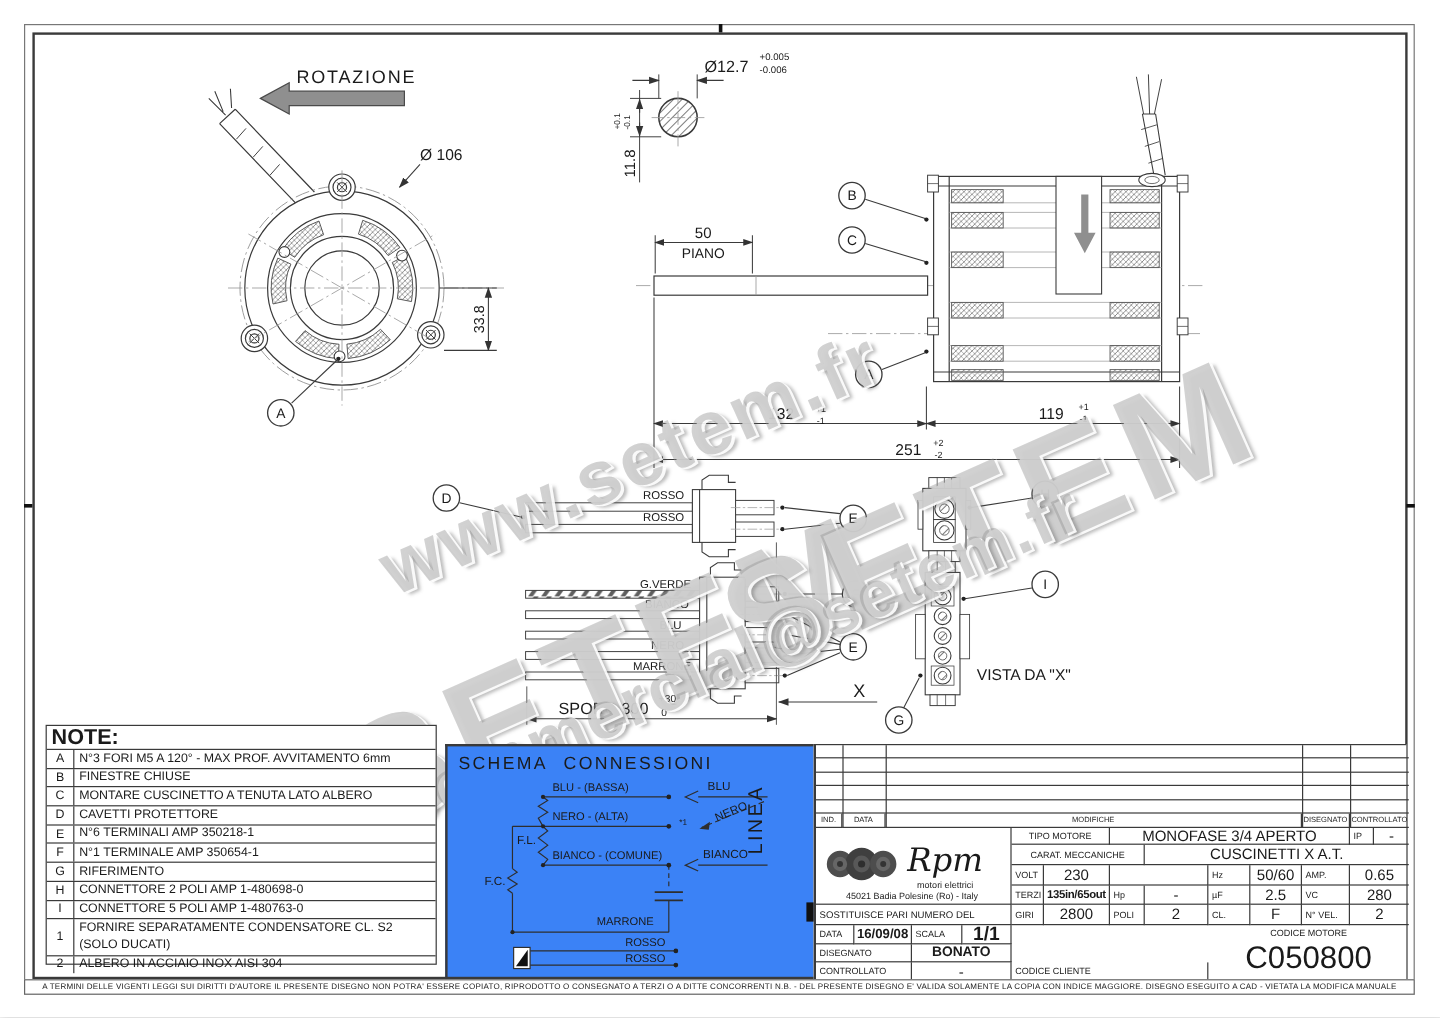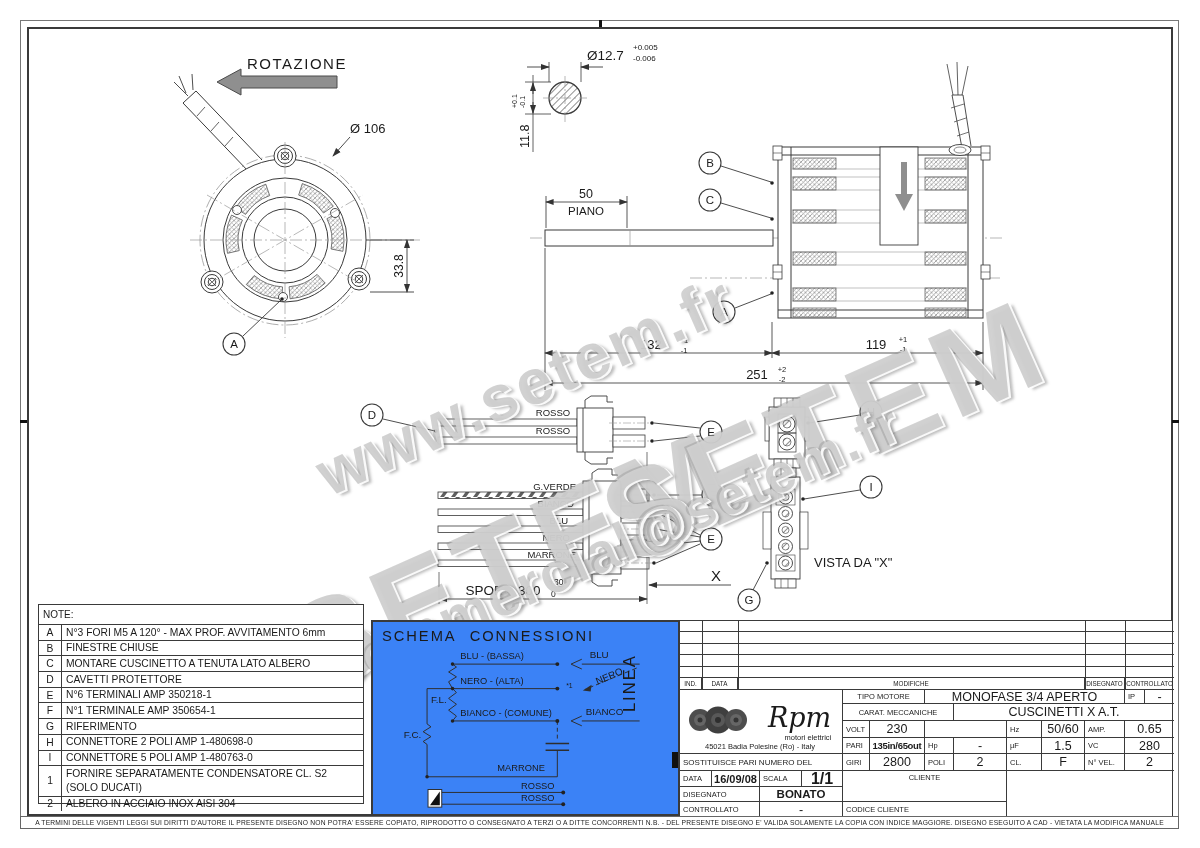--- a/index.html
+++ b/index.html
@@ -15,21 +15,21 @@
   #drawing{left:27px;top:27px;width:1146px;height:789px;z-index:1;}
   svg text{font-family:"Liberation Sans",sans-serif;fill:#1a1a1a;}
   .halo{paint-order:stroke;stroke:#fff;stroke-width:4px;}
   
   .wm{position:absolute;pointer-events:none;z-index:2;font-weight:bold;white-space:nowrap;
       color:rgba(148,148,148,.42);
       text-shadow:2px 2px 0 rgba(255,255,255,.9),4px 4px 3px rgba(90,90,90,.4);
       transform:rotate(-24deg);transform-origin:0 50%;}
   
   #notes{left:38px;top:604px;width:326px;height:200px;border:1px solid #3a3a3a;background:#fff;z-index:3;font-size:10.3px;}
-  #notes .ntitle{height:19px;line-height:19px;font-weight:normal;font-size:10px;padding-left:4px;}
+  #notes .ntitle{height:19px;line-height:19px;font-weight:bold;font-size:18px;padding-left:4px;}
   .nrow{display:flex;border-top:1px solid #3a3a3a;min-height:14.7px;align-items:center;}
   .nrow.dbl{min-height:29.4px;}
   .nkey{width:22px;min-width:22px;align-self:stretch;border-right:1px solid #3a3a3a;
         display:flex;align-items:center;justify-content:center;}
   .ntxt{padding:0 4px;line-height:13.5px;}
   
   #schema{left:371px;top:620px;width:307px;height:196px;background:#3b82f6;z-index:3;
           border:2px solid #3a3a3a;border-right:none;}
   #schema svg{position:absolute;left:0;top:0;width:100%;height:100%;}
   
@@ -506,21 +506,21 @@
         <circle cx="12" cy="17" r="11" fill="#4d4d4d"></circle>
           <circle cx="30" cy="17" r="13.5" fill="#3f3f3f"></circle>
           <circle cx="48" cy="17" r="11" fill="#4d4d4d"></circle>
         <circle cx="12" cy="17" r="6" fill="#666"></circle>
           <circle cx="30" cy="17" r="7" fill="#585858"></circle>
           <circle cx="48" cy="17" r="6" fill="#666"></circle>
         <circle cx="12" cy="17" r="2.5" fill="#333"></circle>
           <circle cx="30" cy="17" r="3" fill="#2e2e2e"></circle>
           <circle cx="48" cy="17" r="2.5" fill="#333"></circle>
       </svg>
-      <div style="margin-left:20px;text-align:right">
+      <div style="margin-left:8px;text-align:center">
         <div id="logo-name">Rpm</div>
         <div id="logo-sub">motori elettrici</div>
       </div>
       <div id="logo-addr" style="position:absolute;left:0;right:2px;bottom:2px;text-align:center">45021 Badia Polesine (Ro) - Italy</div>
     </div>
     <div class="c lab" style="left:0;top:133px;width:163px;height:17px;font-size:8px">SOSTITUISCE PARI NUMERO DEL</div>
     <div class="c lab" style="left:0;top:150px;width:32px;height:16px">DATA</div>
     <div class="c val valb" style="left:32px;top:150px;width:48px;height:16px;font-size:11px">16/09/08</div>
     <div class="c lab" style="left:80px;top:150px;width:42px;height:16px">SCALA</div>
     <div class="c val valb" style="left:122px;top:150px;width:41px;height:16px;font-size:16px">1/1</div>
@@ -538,42 +538,43 @@
     <div class="c val" style="left:274px;top:83px;width:220px;height:17px;border-right:none">CUSCINETTI X A.T.</div>
 
     <div class="c lab" style="left:163px;top:100px;width:27px;height:17px">VOLT</div>
     <div class="c val" style="left:190px;top:100px;width:55px;height:17px">230</div>
     <div class="c" style="left:245px;top:100px;width:82px;height:17px"></div>
     <div class="c lab" style="left:327px;top:100px;width:35px;height:17px">Hz</div>
     <div class="c val" style="left:362px;top:100px;width:43px;height:17px">50/60</div>
     <div class="c lab" style="left:405px;top:100px;width:40px;height:17px">AMP.</div>
     <div class="c val" style="left:445px;top:100px;width:49px;height:17px;border-right:none">0.65</div>
 
-    <div class="c lab" style="left:163px;top:117px;width:27px;height:16px">PARI</div>
+    <div class="c lab" style="left:163px;top:117px;width:27px;height:16px">TERZI</div>
     <div class="c val valb" style="left:190px;top:117px;width:55px;height:16px;font-size:9.5px;letter-spacing:-.3px">135in/65out</div>
     <div class="c lab" style="left:245px;top:117px;width:29px;height:16px">Hp</div>
     <div class="c val" style="left:274px;top:117px;width:53px;height:16px">-</div>
     <div class="c lab" style="left:327px;top:117px;width:35px;height:16px">µF</div>
-    <div class="c val" style="left:362px;top:117px;width:43px;height:16px">1.5</div>
+    <div class="c val" style="left:362px;top:117px;width:43px;height:16px">2.5</div>
     <div class="c lab" style="left:405px;top:117px;width:40px;height:16px">VC</div>
     <div class="c val" style="left:445px;top:117px;width:49px;height:16px;border-right:none">280</div>
 
     <div class="c lab" style="left:163px;top:133px;width:27px;height:17px">GIRI</div>
     <div class="c val" style="left:190px;top:133px;width:55px;height:17px">2800</div>
     <div class="c lab" style="left:245px;top:133px;width:29px;height:17px">POLI</div>
     <div class="c val" style="left:274px;top:133px;width:53px;height:17px">2</div>
     <div class="c lab" style="left:327px;top:133px;width:35px;height:17px">CL.</div>
     <div class="c val" style="left:362px;top:133px;width:43px;height:17px">F</div>
     <div class="c lab" style="left:405px;top:133px;width:40px;height:17px">N° VEL.</div>
     <div class="c val" style="left:445px;top:133px;width:49px;height:17px;border-right:none">2</div>
 
-    <div class="c" style="left:163px;top:150px;width:164px;height:31px;align-items:flex-start">
-      <span class="labc" style="margin-top:2px">CLIENTE</span>
-      </div>
     <div class="c lab" style="left:163px;top:181px;width:164px;height:15px;border-bottom:none">CODICE CLIENTE</div>
+    <div class="c" style="left:327px;top:150px;width:167px;height:46px;border-right:none;border-bottom:none;flex-direction:column;justify-content:flex-start">
+      <span class="labc" style="margin-top:2px">CODICE MOTORE</span>
+      <span style="font-size:26px;margin-top:1px">C050800</span>
+    </div>
   </div>
 
   <div class="abs" id="footer">A TERMINI DELLE VIGENTI LEGGI SUI DIRITTI D'AUTORE IL PRESENTE DISEGNO NON POTRA' ESSERE COPIATO, RIPRODOTTO O CONSEGNATO A TERZI O A DITTE CONCORRENTI N.B. - DEL PRESENTE DISEGNO E' VALIDA SOLAMENTE LA COPIA CON INDICE MAGGIORE.  DISEGNO ESEGUITO A CAD - VIETATA LA MODIFICA MANUALE</div>
 
   <div class="abs tick" style="left:20px;top:420px;width:7px;height:3px"></div>
   <div class="abs tick" style="left:1172px;top:420px;width:7px;height:3px"></div>
   <div class="abs tick" style="left:599px;top:20px;width:3px;height:7px"></div>
   <div class="abs tick" style="left:672px;top:752px;width:6px;height:16px;z-index:4"></div>
 </div>
 

